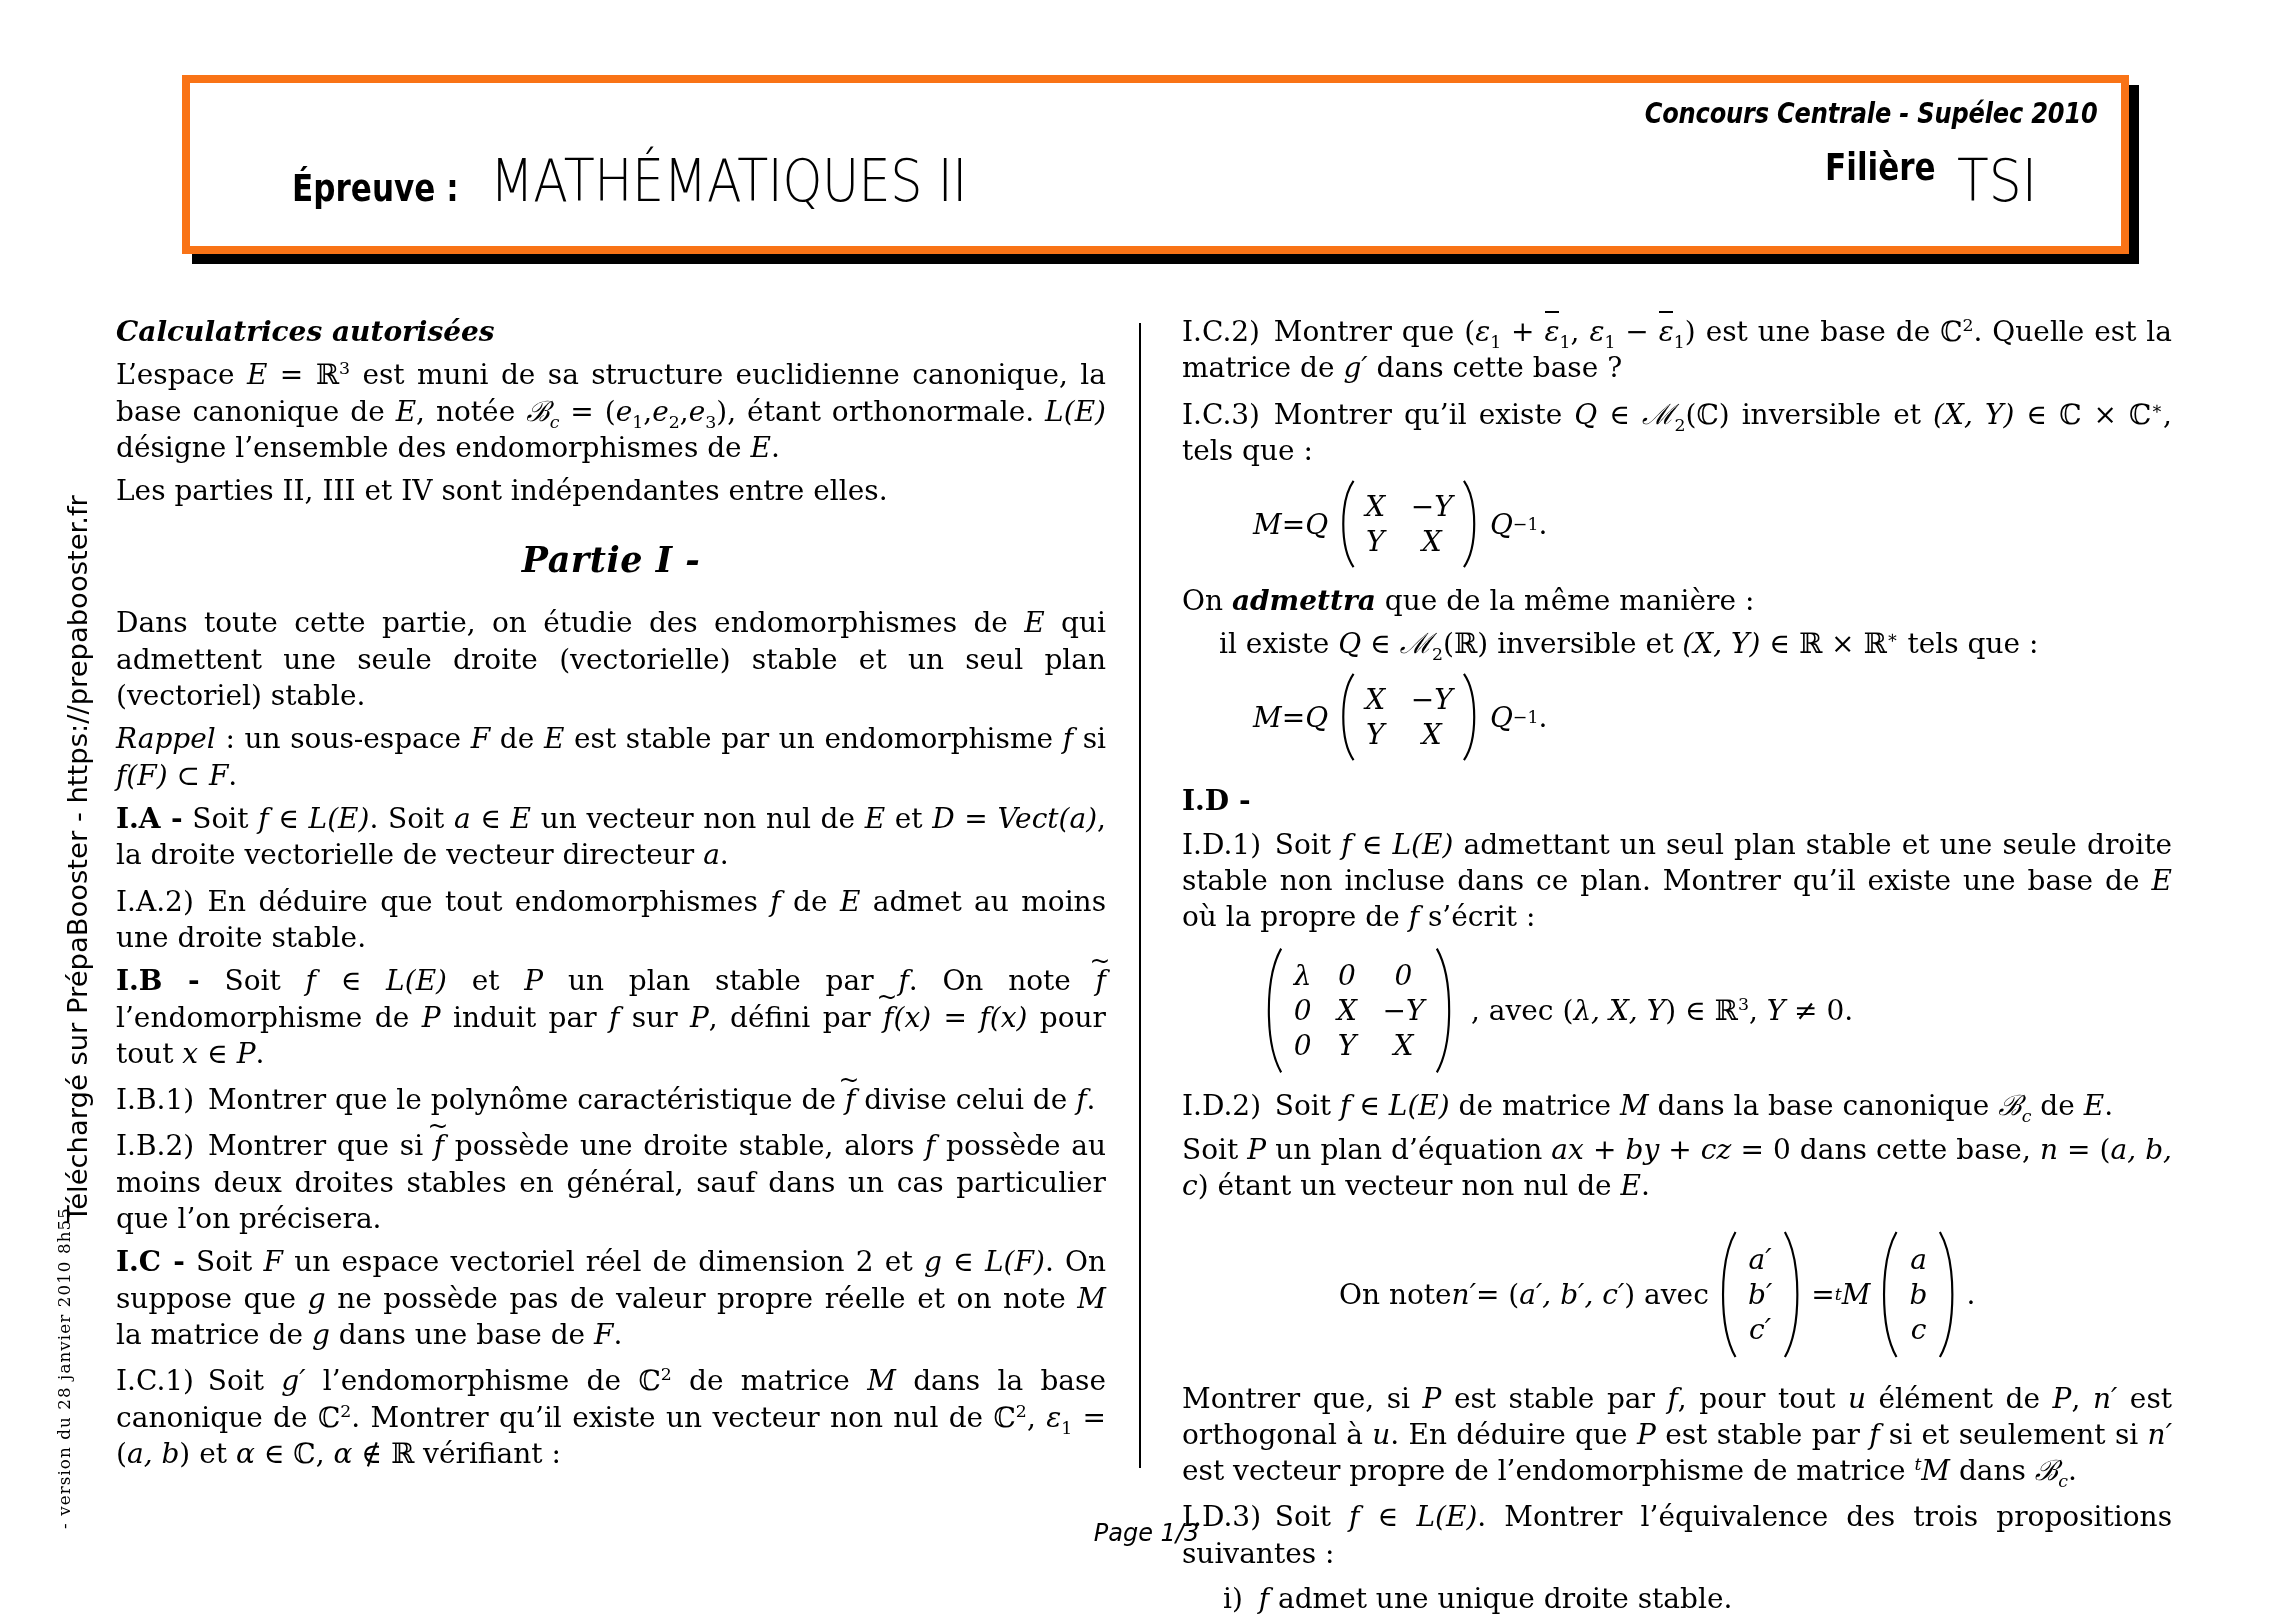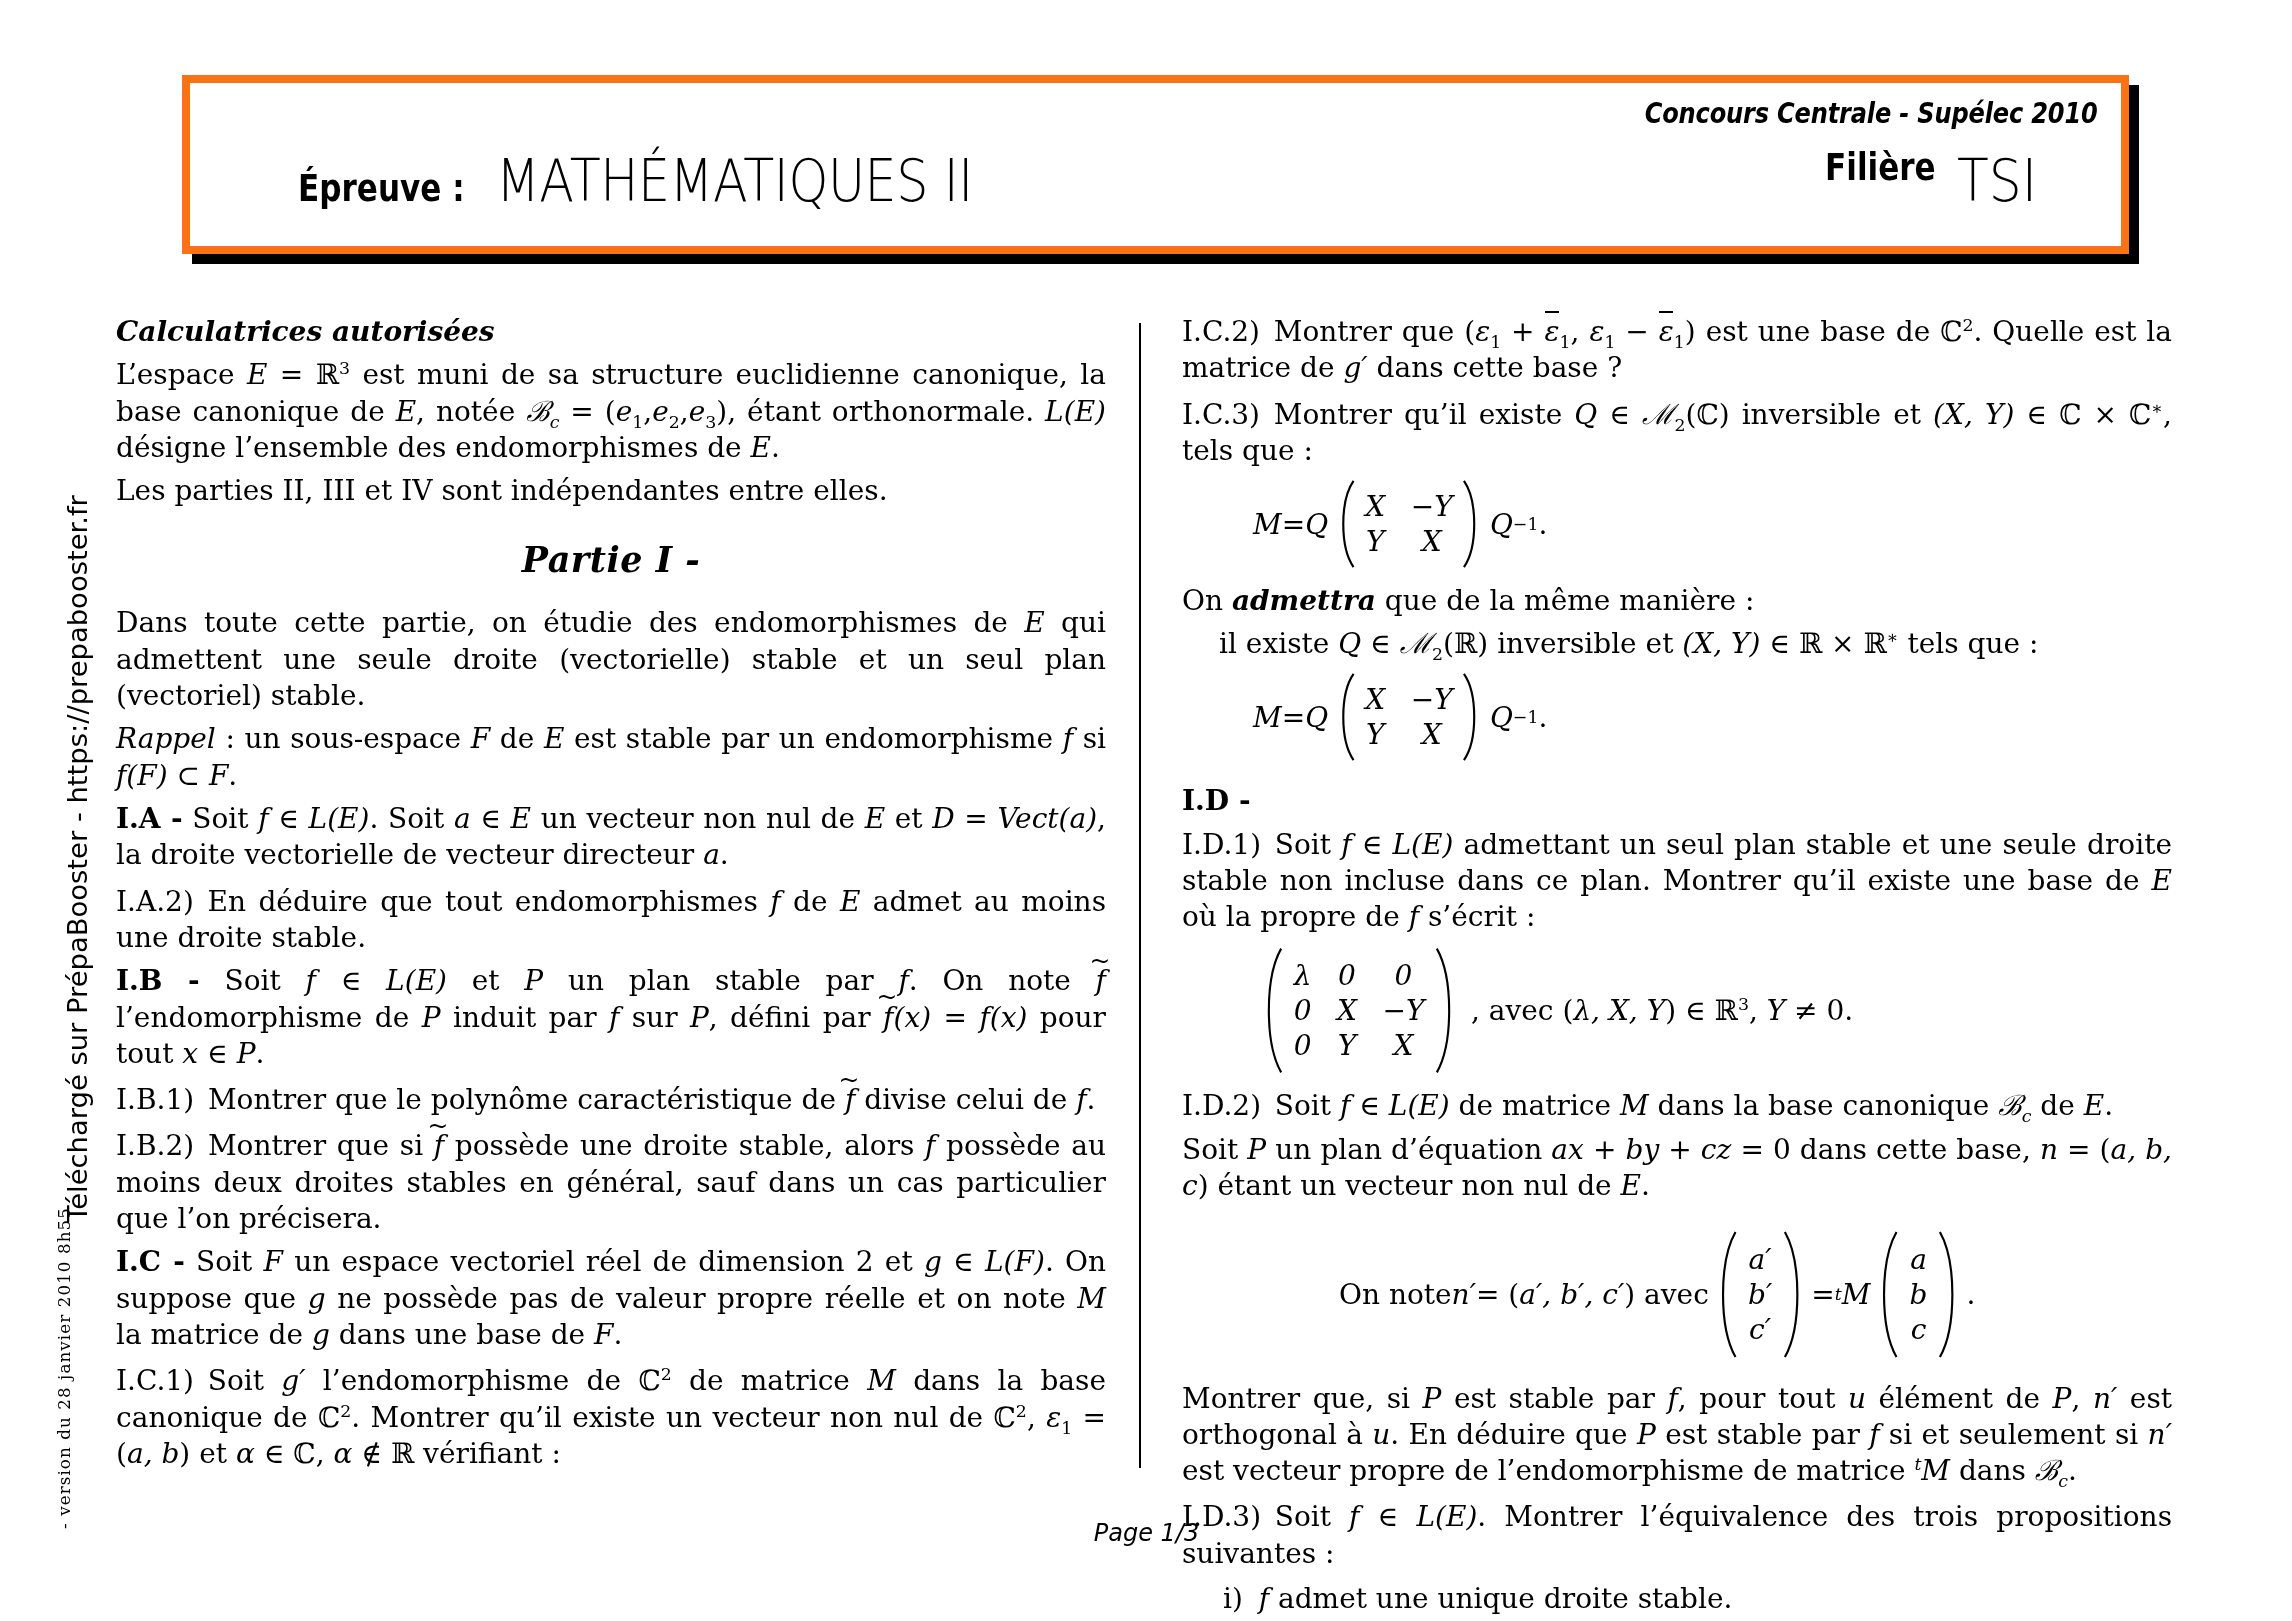--- a/index.html
+++ b/index.html
@@ -10,21 +10,21 @@
   #header-box{position:absolute;left:182px;top:75px;width:1947px;height:179px;
       border:8px solid #f97316;background:#fff;box-sizing:border-box;z-index:3;}
   #header-shadow{position:absolute;left:192px;top:85px;width:1947px;height:179px;
       background:#000;z-index:2;}
   #header-concours{position:absolute;right:23.5px;top:13.7px;
       font-family:"DejaVu Sans","Liberation Sans",sans-serif;
       font-size:28px;font-weight:bold;font-style:italic;
       letter-spacing:-0.2px;transform:scaleX(0.86);transform-origin:right center;
       white-space:nowrap;}
   #header-title-row{position:absolute;left:0;right:0;top:63px;height:94px;}
-  #epreuve-group{position:absolute;left:108px;top:0;display:flex;align-items:baseline;white-space:nowrap;text-align:right;}
+  #epreuve-group{position:absolute;left:102px;top:0;display:flex;align-items:baseline;white-space:nowrap;text-align:right;}
   .lbl-bold{font-family:"DejaVu Sans","Liberation Sans",sans-serif;font-weight:bold;
       font-size:37px;transform:scaleX(0.84);transform-origin:left bottom;display:inline-block;}
   .val-light{font-family:"DejaVu Sans","Liberation Sans",sans-serif;font-weight:300;
       font-size:59px;transform:scaleX(0.86);transform-origin:left bottom;display:inline-block;
       letter-spacing:-0.5px;}
   #filiere-group{position:absolute;right:73px;top:0;display:flex;align-items:flex-start;white-space:nowrap;}
   .val-light-r{font-family:"DejaVu Sans","Liberation Sans",sans-serif;font-weight:300;
       font-size:59px;transform:scaleX(0.88);transform-origin:left bottom;display:inline-block;}
 
   

